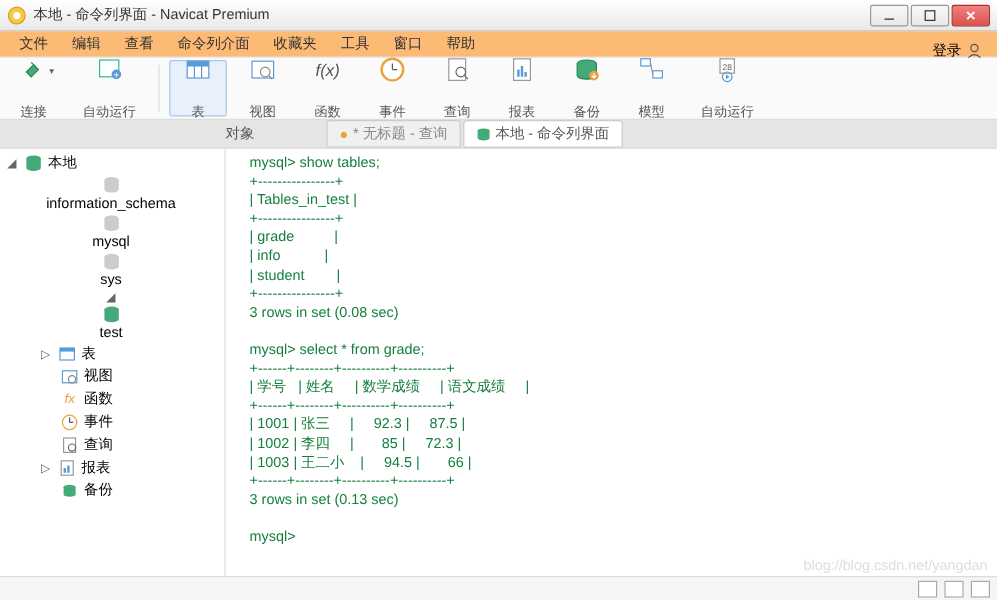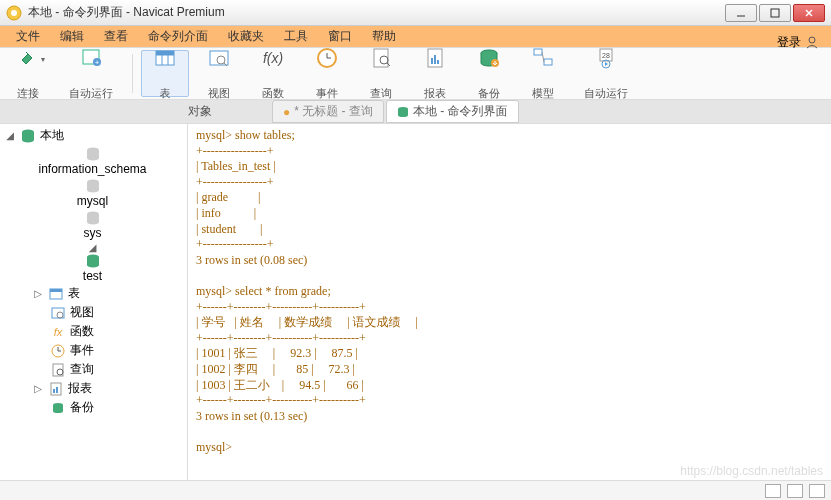--- a/index.html
+++ b/index.html
@@ -35,21 +35,21 @@
 
 .main { display: flex; height: calc(100% - 26px - 22px - 52px - 24px - 20px); }
 .sidebar { width: 188px; background: #fff; border-right: 1px solid #dcdcdc; overflow: auto; font-size: 12px; padding: 2px 0; }
 .tree-item { display: flex; align-items: center; padding: 1px 4px; cursor: pointer; white-space: nowrap; }
 .exp { width: 12px; text-align: center; color: #666; font-size: 10px; }
 .ticon16 { width: 16px; height: 16px; margin: 0 4px; display: flex; align-items: center; justify-content: center; }
 .indent1 { padding-left: 2px; flex-direction: column; }
 .indent2 { padding-left: 32px; }
 .indent3 { padding-left: 46px; }
 
-.console { flex: 1; font-family: Liberation Serif, serif; font-size: 12px; padding: 4px 8px; white-space: pre; color: #a16207; overflow: auto; line-height: 1.3; }
+.console { flex: 1; font-family: Liberation Sans, sans-serif; font-size: 12px; padding: 4px 8px; white-space: pre; color: #15803d; overflow: auto; line-height: 1.3; margin-left: 12px; }
 
 .statusbar { height: 20px; background: #f5f5f5; border-top: 1px solid #dcdcdc; display: flex; align-items: center; justify-content: flex-end; padding: 0 6px; gap: 6px; }
 .sb-box { width: 16px; height: 14px; border: 1px solid #aaa; background: #fff; cursor: pointer; }
 
 .watermark { position: absolute; right: 8px; bottom: 22px; color: #ddd; font-size: 12px; pointer-events: none; }
 
 svg { display: block; }
 </style>
 </head>
 <body>
@@ -377,13 +377,13 @@
 
 mysql&gt; </div>
 </div>
 
 <div class="statusbar">
   <div class="sb-box"></div>
   <div class="sb-box"></div>
   <div class="sb-box"></div>
 </div>
 
-<div class="watermark">https://blog.csdn.net/tables</div>
+<div class="watermark">blog://blog.csdn.net/yangdan</div>
 
 </body></html>

